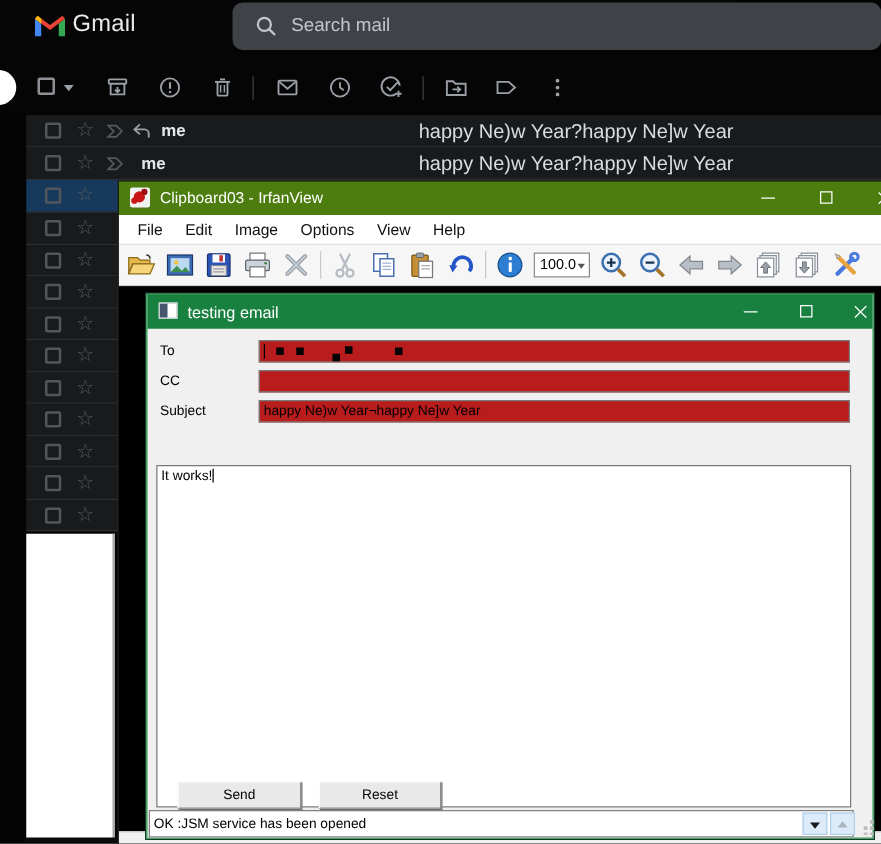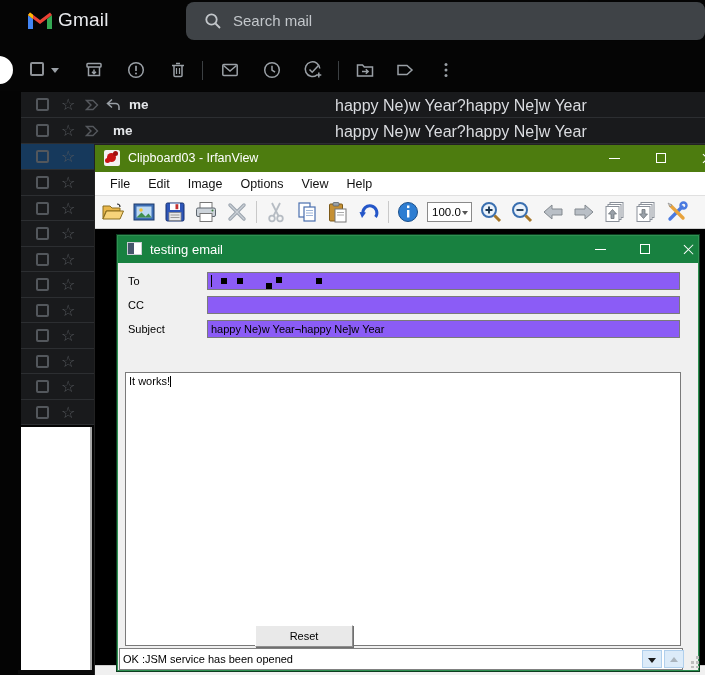--- a/index.html
+++ b/index.html
@@ -66,21 +66,21 @@
   .iv-status { position:absolute; left:0; bottom:0; width:100%; height:10px; background:#f0f0f0; border-top:1px solid #cfcfcf; }
 
   
   .dlg { position:absolute; left:117px; top:235px; width:582px; height:436px; z-index:20; background:#f0f0f0; border:1px solid #2f9152; box-shadow:0 0 0 1px #0d3d20; }
   .dlg-title { position:absolute; left:0; top:0; width:100%; height:27px; background:#188140; }
   .dlg-icon { position:absolute; left:9px; top:6px; width:15px; height:13px; background:#ffffff; border:1px solid #c8cdd3; }
   .dlg-icon::before { content:""; position:absolute; left:0; top:0; width:6px; height:11px; background:#46566c; }
   .dlg-title-text { position:absolute; left:32px; top:6px; color:#fff; font-size:13px; }
 
   .fld-label { position:absolute; left:10px; font-size:11px; color:#000; }
-  .fld { position:absolute; left:89px; width:473px; height:18px; background:#8b5cf6; border:1px solid #7a7a7a; }
+  .fld { position:absolute; left:89px; width:473px; height:18px; background:#b91c1c; border:1px solid #7a7a7a; }
   .caret { position:absolute; left:3px; top:2px; width:1px; height:12px; background:#000; }
   .redact { position:absolute; width:6px; height:6px; background:#000; }
   .fld-text { position:absolute; left:3px; top:2px; font-size:11px; color:#000; white-space:nowrap; }
   .bodybox { position:absolute; left:7px; top:107px; width:556px; height:274px; background:#fff; border:1px solid #7a7a7a; font-size:11px; color:#000; padding:2px 3px;margin-top:29px; }
   .bodybox .icaret { display:inline-block; width:1px; height:11px; background:#000; vertical-align:-2px; }
 
   .dlg-btn { position:absolute; top:389px; height:22px; background:#e9e9e9; border:1px solid #8f8f8f;
              border-top-color:#ffffff; border-left-color:#ffffff; box-shadow:1px 1px 0 #6f6f6f;
              font-size:11px; color:#000; text-align:center; line-height:20px; }
   .statusfld { position:absolute; left:1px; top:412px; width:564px; height:22px; background:#fff; border:1px solid #808080; }
@@ -415,20 +415,21 @@
     <span class="fld-text"></span>
   </div>
 
   <span class="fld-label" style="top:87px">Subject</span>
   <div class="fld" style="top:84px">
     <span class="fld-text">happy Ne)w Year¬happy Ne]w Year</span>
   </div>
 
   <div class="bodybox"><span>It works!</span><span class="icaret"></span></div>
 
+  <div class="dlg-btn" style="left:24px; width:99px">Send</div>
   <div class="dlg-btn" style="left:137px; width:98px">Reset</div>
 
   <div class="statusfld">
     <span class="status-text">OK :JSM service has been opened</span>
   </div>
   <div class="st-btn" style="left:524px">
       <span class="tri-down"></span>
     </div>
   <div class="st-btn" style="left:546px">
       <span class="tri-up"></span>

